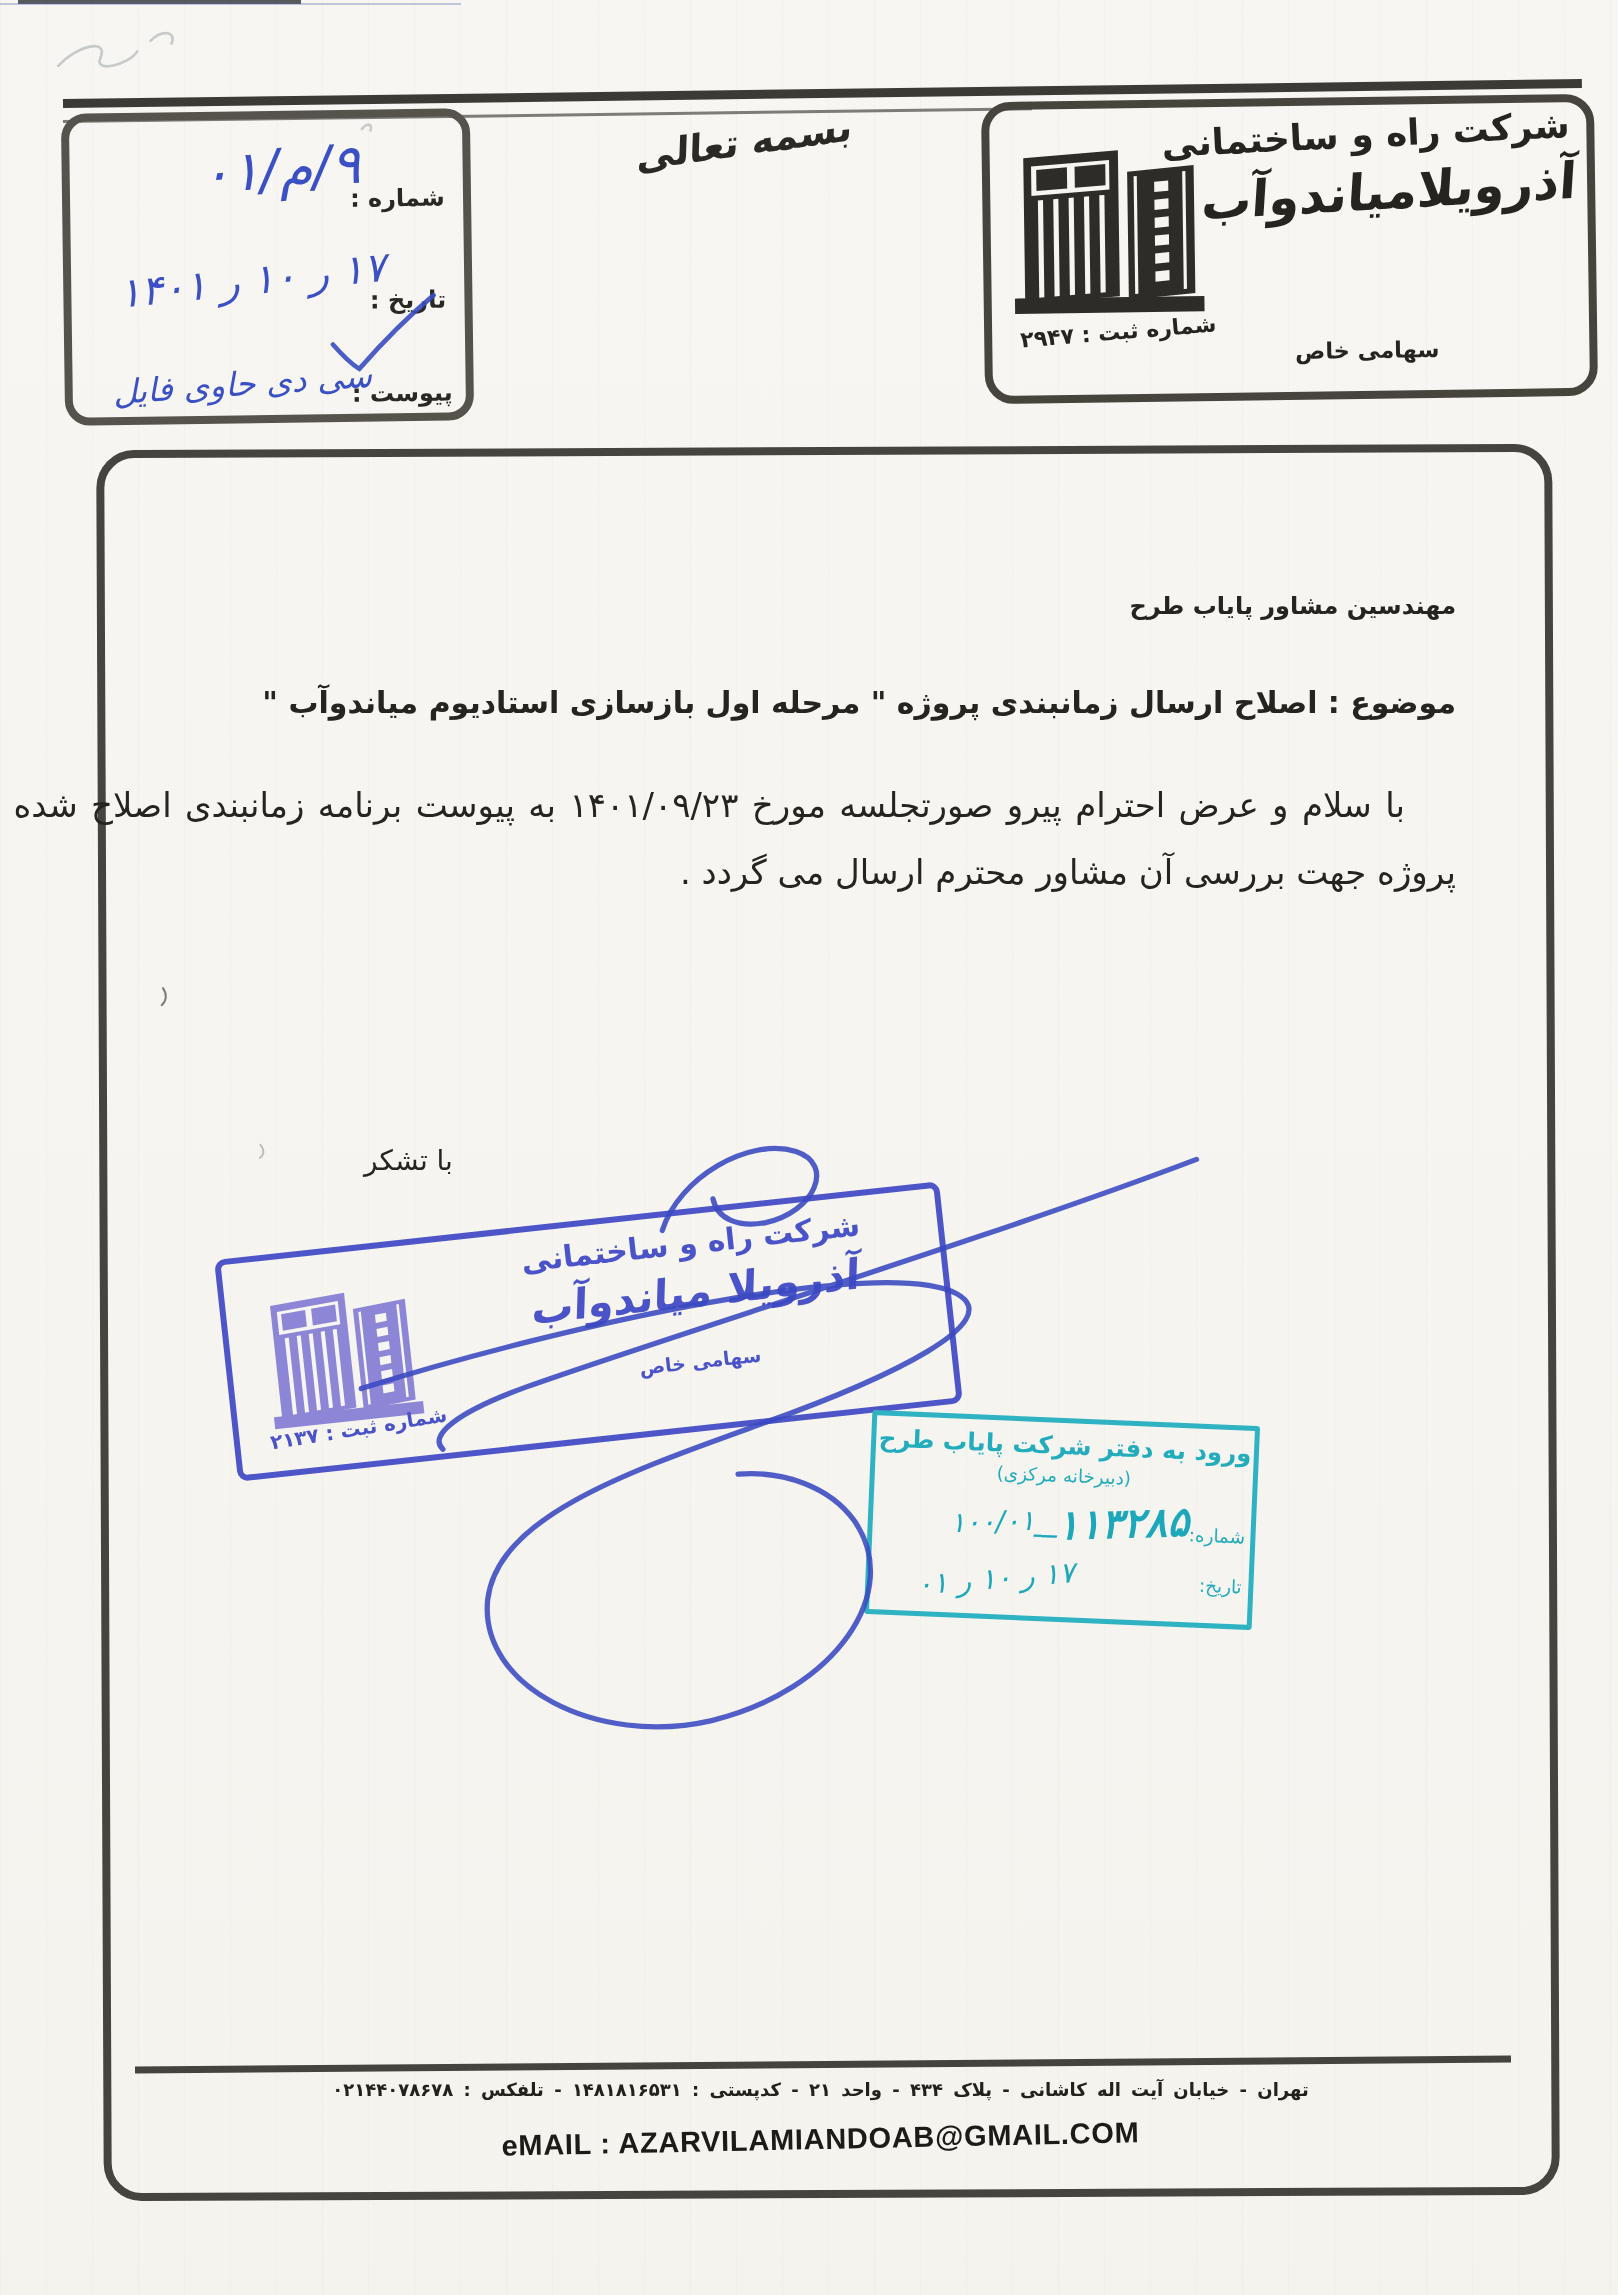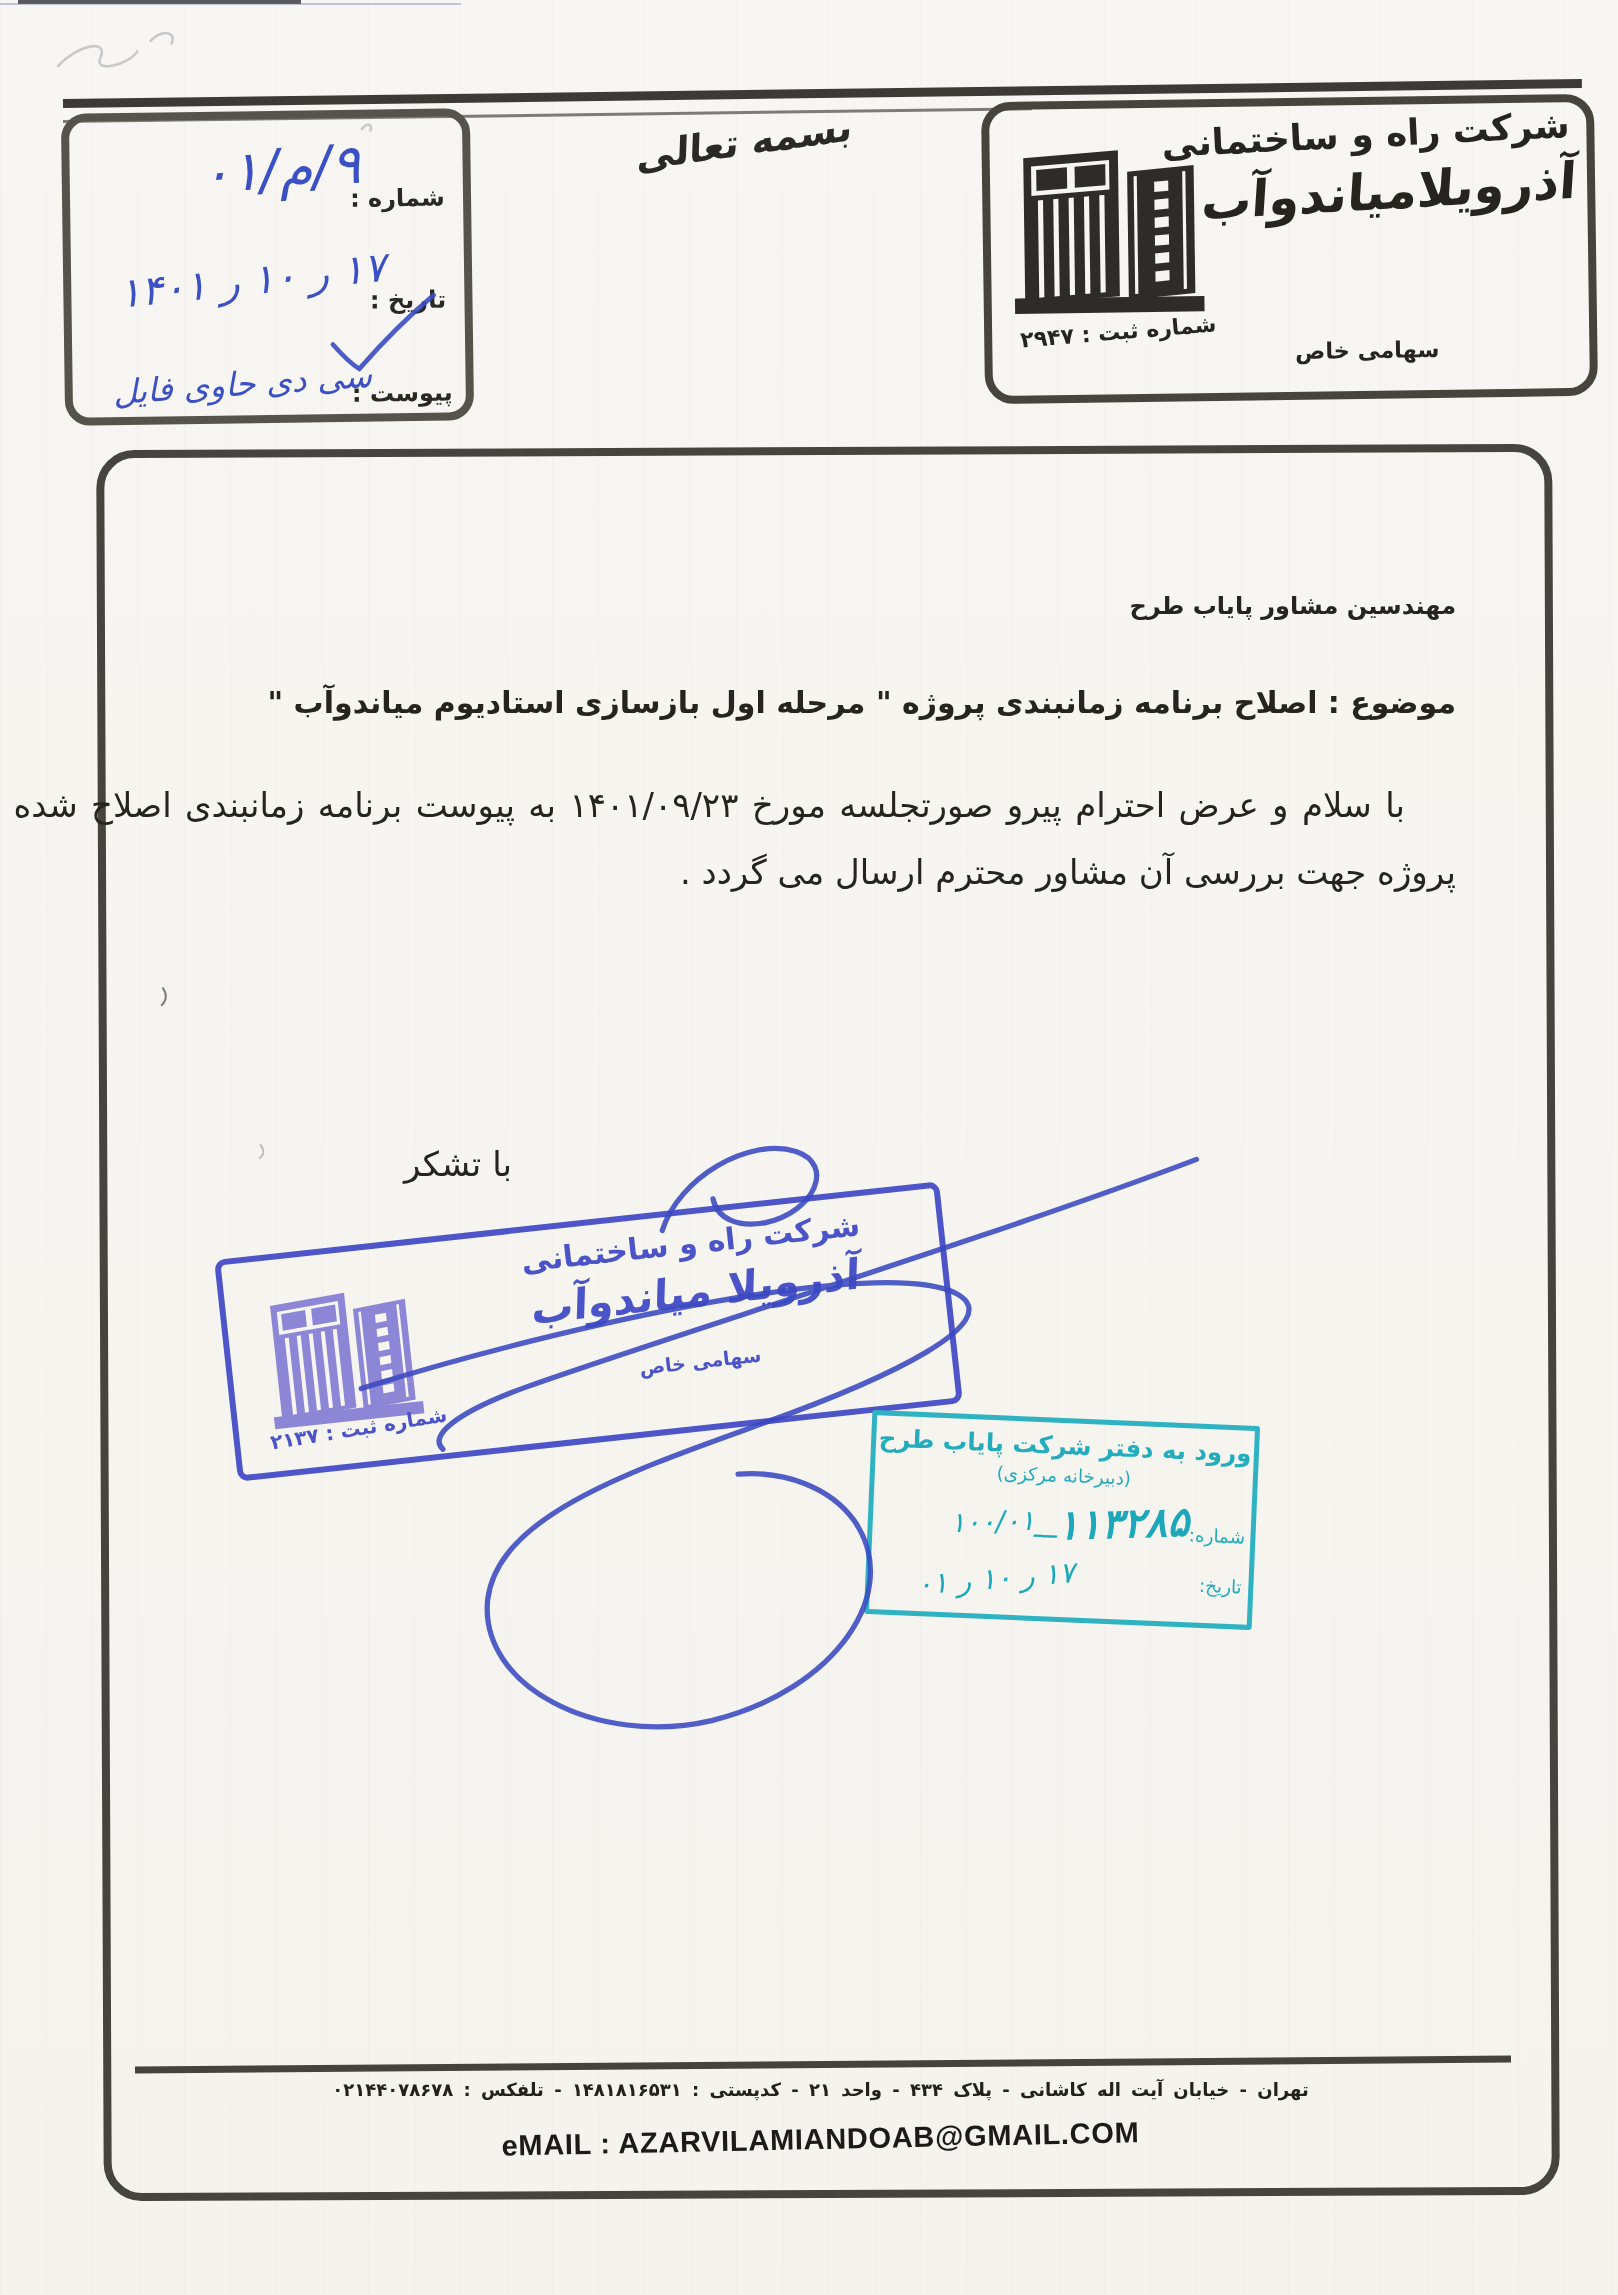--- a/index.html
+++ b/index.html
@@ -44,21 +44,21 @@
   .main-box{
     left:100px; top:447px; width:1440px; height:1735px;
     border:8.6px solid #45443e; border-radius:38px;
     transform:rotate(-0.25deg);
   }
   .recipient{right:163px; top:592px; font-size:24px; font-weight:700; white-space:nowrap;}
   .subject{right:163px; top:685px; font-size:30px; font-weight:700; white-space:nowrap;}
   .body-par{right:163px; top:772px; width:1305px; font-size:34px; line-height:67px;}
   .body-l1{margin-right:51px; text-align:justify; text-align-last:justify; word-spacing:2.6px; white-space:nowrap;}
   .body-l2{text-align:right; white-space:nowrap;}
-  .closing{left:364px; top:1144px; font-size:34px; white-space:nowrap;margin-left:40px;}
+  .closing{left:364px; top:1144px; font-size:28px; white-space:nowrap;}
   
   .stamp-blue{
     left:224px; top:1220px; width:717px; height:211px;
     border:6.6px solid #4d55c8; border-radius:10.5px;
     transform:rotate(-6.2deg); color:#4b53c8;
   }
   .sb-line1{right:20px; top:10.5px; width:455px; text-align:center; font-size:30px; font-weight:700; white-space:nowrap;}
   .sb-line2{right:6.6px; top:53px; width:481px; text-align:center; font-size:42px; font-weight:700;
     letter-spacing:-2px; transform:skewX(-8deg); white-space:nowrap;}
   .sb-line3{right:132px; top:136px; width:237px; text-align:center; font-size:19px; font-weight:700; white-space:nowrap;}
@@ -145,21 +145,21 @@
     </div>
     <div class="abs co-line1">شرکت راه و ساختمانی</div>
     <div class="abs co-name">آذرویلامیاندوآب</div>
     <div class="abs co-reg">شماره ثبت : ۲۹۴۷</div>
     <div class="abs co-type">سهامی خاص</div>
   </div>
 
   <div class="abs main-box"></div>
 
   <div class="abs recipient">مهندسین مشاور پایاب طرح</div>
-  <div class="abs subject">موضوع : اصلاح برنامه زمانبندی پروژه " مرحله اول بازسازی استادیوم میاندوآب "</div>
+  <div class="abs subject">موضوع : اصلاح ارسال زمانبندی پروژه " مرحله اول بازسازی استادیوم میاندوآب "</div>
   <div class="abs body-par">
     <div class="body-l1">با سلام و عرض احترام پیرو صورتجلسه مورخ ۱۴۰۱/۰۹/۲۳ به پیوست برنامه زمانبندی اصلاح شده</div>
     <div class="body-l2">پروژه جهت بررسی آن مشاور محترم ارسال می گردد .</div>
   </div>
   <div class="abs closing">با تشکر</div>
 
   <div class="abs stamp-blue">
     <div class="abs logo-stamp" style="left:29px; top:20px;">
       <svg width="165" height="152" viewBox="0 0 300 300">
         <g fill="currentColor">

